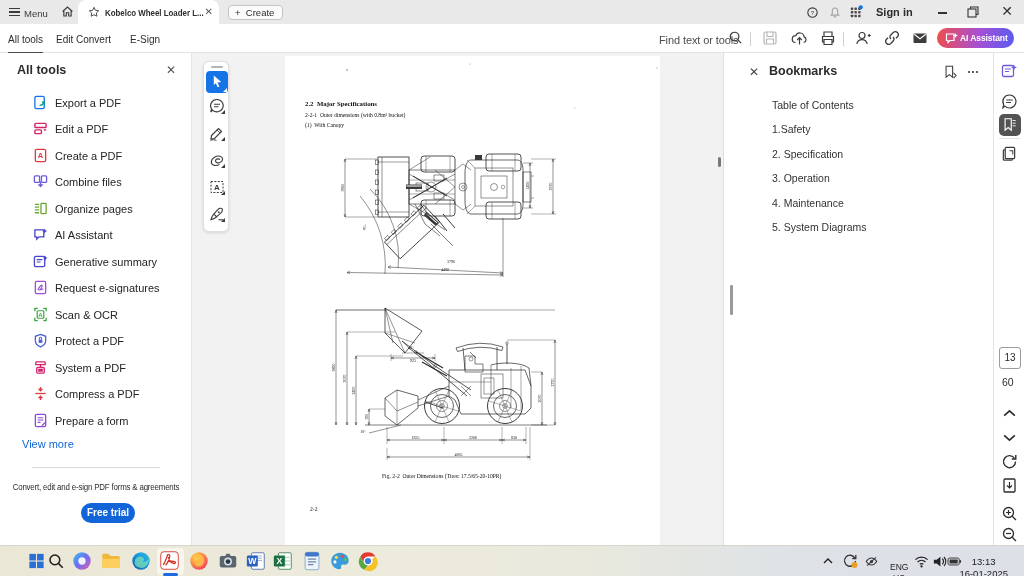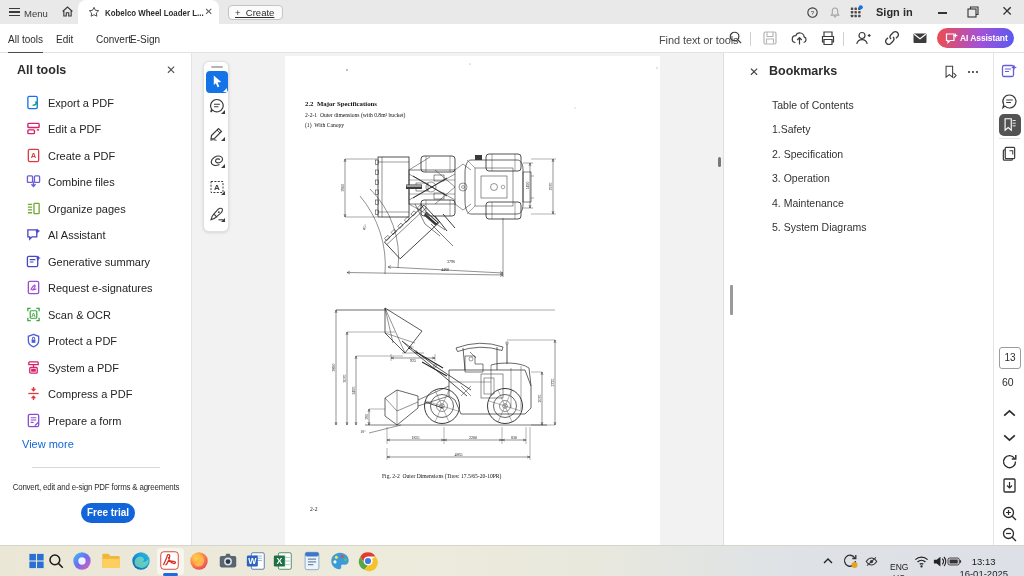--- a/index.html
+++ b/index.html
@@ -9,21 +9,21 @@
 
 #titlebar { position:absolute; left:0; top:0; width:1024px; height:24px; background:#e9e9e9; }
 #titlebar .hamb { position:absolute; left:9px; top:7.5px; width:11px; height:9px; }
 #titlebar .hamb div { height:1.8px; background:#3b3b3b; margin-bottom:1.8px; }
 #titlebar .menutxt { position:absolute; left:24px; top:7.5px; font-size:9.5px; font-weight:400; color:#3b3b3b; }
 #homeicon { position:absolute; left:61px; top:5px; }
 #tab { position:absolute; left:78px; top:0; width:141px; height:24px; background:#fff; border-radius:8px 8px 0 0; }
 #tab .star { position:absolute; left:10px; top:6px; }
 #tab .ttl { position:absolute; left:27px; top:7px; font-size:9.5px; font-weight:700; color:#2c2c2c; white-space:nowrap; transform:scaleX(0.83); transform-origin:0 0; }
 #tab .cls { position:absolute; right:6px; top:6px; font-size:10px; color:#555; }
-#createbtn { position:absolute; left:228px; top:5px; height:15px; padding:0 8px 0 6px; background:#fbfbfb; border:1px solid #c4c4c4; border-radius:4px; font-size:9.5px; font-weight:400; color:#2c2c2c; line-height:13px;text-decoration:underline; }
+#createbtn { position:absolute; left:228px; top:5px; height:15px; padding:0 8px 0 6px; background:#fbfbfb; border:1px solid #c4c4c4; border-radius:4px; font-size:9.5px; font-weight:400; color:#2c2c2c; line-height:13px; }
 .tb-ic { position:absolute; top:4px; width:16px; height:16px; }
 #signin { position:absolute; left:876px; top:6px; font-size:11px; font-weight:700; color:#2c2c2c; }
 .winctl { position:absolute; top:0px; width:14px; height:24px; color:#333; font-size:13px; text-align:center; line-height:22px; }
 
 
 #menurow { position:absolute; left:0; top:24px; width:1024px; height:29px; background:#fff; border-bottom:1px solid #e2e2e2; }
 .mitem { position:absolute; top:10px; font-size:10px; color:#2c2c2c; }
 #mi-all { left:8px; font-weight:400; }
 #mi-all:after { content:""; position:absolute; left:0; right:0; bottom:-9px; height:2px; background:#4b4b4b; }
 #findtxt { position:absolute; left:659px; top:10px; font-size:11px; color:#4b4b4b; letter-spacing:-0.1px; }
@@ -31,21 +31,21 @@
 #aipill { position:absolute; left:937px; top:4px; width:77px; height:20px; border-radius:10px; background:linear-gradient(95deg,#ef4d4d 0%,#a551d6 55%,#5a5af0 100%); color:#fff; font-size:8.5px; font-weight:700; line-height:20px; text-align:left; }
 #aipill span { margin-left:23px; letter-spacing:-0.1px; }
 
 
 #main { position:absolute; left:0; top:53px; width:1024px; height:492px; background:#f2f2f2; }
 
 
 #leftpanel { position:absolute; left:0; top:0; width:192px; height:492px; background:#fff; border-right:1px solid #e4e4e4; }
 #lp-head { position:absolute; left:17px; top:10px; font-size:12.5px; font-weight:700; color:#2c2c2c; }
 #lp-x { position:absolute; left:166px; top:10px; font-size:12px; color:#555; }
-.tool { position:absolute; left:4px; width:160px; height:26px; }
+.tool { position:absolute; left:11px; width:160px; height:26px; }
 .tool .ic { position:absolute; left:22px; top:0px; width:15px; height:15px; }
 .tool .lbl { position:absolute; left:44px; top:2px; font-size:11px; color:#242424; white-space:nowrap; }
 #viewmore { position:absolute; left:22px; top:385px; font-size:11px; color:#1265d8;text-align:center; }
 #lp-div { position:absolute; left:32px; top:414px; width:128px; height:1px; background:#d8d8d8; }
 #lp-promo { position:absolute; left:96px; top:429px; font-size:8.6px; color:#2c2c2c; white-space:nowrap; transform:translateX(-50%) scaleX(0.92); letter-spacing:-0.2px; }
 #freetrial { position:absolute; left:69px; top:450px; width:54px; height:20px; background:#1265d8; border-radius:10px; color:#fff; font-size:10px; font-weight:700; text-align:center; line-height:20px;margin-left:12px; }
 
 
 #quicktools { position:absolute; left:203px; top:8px; width:26px; height:171px; background:#fff; border:1px solid #e0e0e0; border-radius:6px; box-shadow:0 1px 3px rgba(0,0,0,0.12); }
 #qt-handle { position:absolute; left:7px; top:4px; width:12px; height:2px; border-radius:1px; background:#b5b5b5; }
@@ -127,21 +127,21 @@
     <svg style="position:absolute;left:967px;top:6px" width="12" height="12" viewBox="0 0 12 12">
         <rect x="1" y="3" width="8" height="8" fill="none" stroke="#333" stroke-width="1.1"></rect>
         <path d="M3.5 3 V1 H11 V8.5 H9" fill="none" stroke="#333" stroke-width="1.1"></path>
       </svg>
     <div class="winctl" style="left:1000px; font-size:14px;">✕</div>
   </div>
 
   <div id="menurow">
     <div class="mitem" id="mi-all">All tools</div>
     <div class="mitem" style="left:56px">Edit</div>
-    <div class="mitem" style="left:96px">Convert</div>
+    <div class="mitem" style="left:76px">Convert</div>
     <div class="mitem" style="left:130px">E-Sign</div>
     <div id="findtxt">Find text or tools</div>
     <svg class="mr-ic" style="left:728px" width="15" height="15" viewBox="0 0 16 16">
         <circle cx="7" cy="7" r="4.6" fill="none" stroke="#3c3c3c" stroke-width="1.3"></circle>
         <path d="M10.4 10.4 L14 14" stroke="#3c3c3c" stroke-width="1.3"></path>
       </svg>
     <div style="position:absolute;left:750px;top:8px;width:1px;height:14px;background:#d0d0d0"></div>
     <svg class="mr-ic" style="left:762px" width="16" height="16" viewBox="0 0 16 16">
         <rect x="2" y="2" width="12" height="12" rx="1.5" fill="none" stroke="#b4b4b4" stroke-width="1.2"></rect>
         <path d="M5 2 V6.5 H11 V2 M4.5 13.5 V9 H11.5 V13.5" fill="none" stroke="#b4b4b4" stroke-width="1.1"></path>

